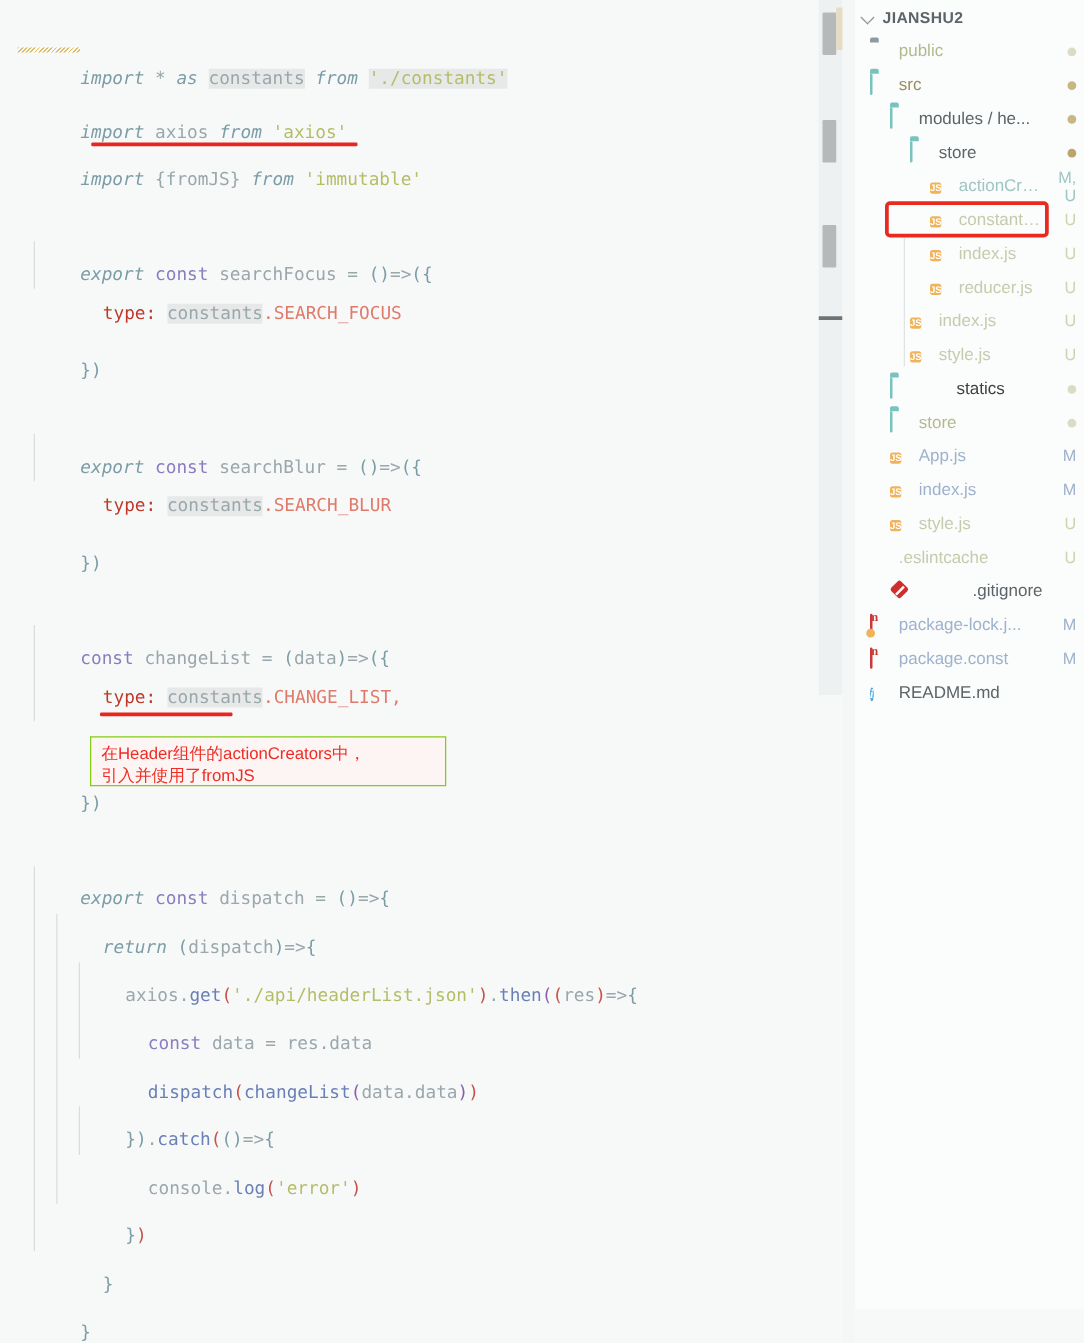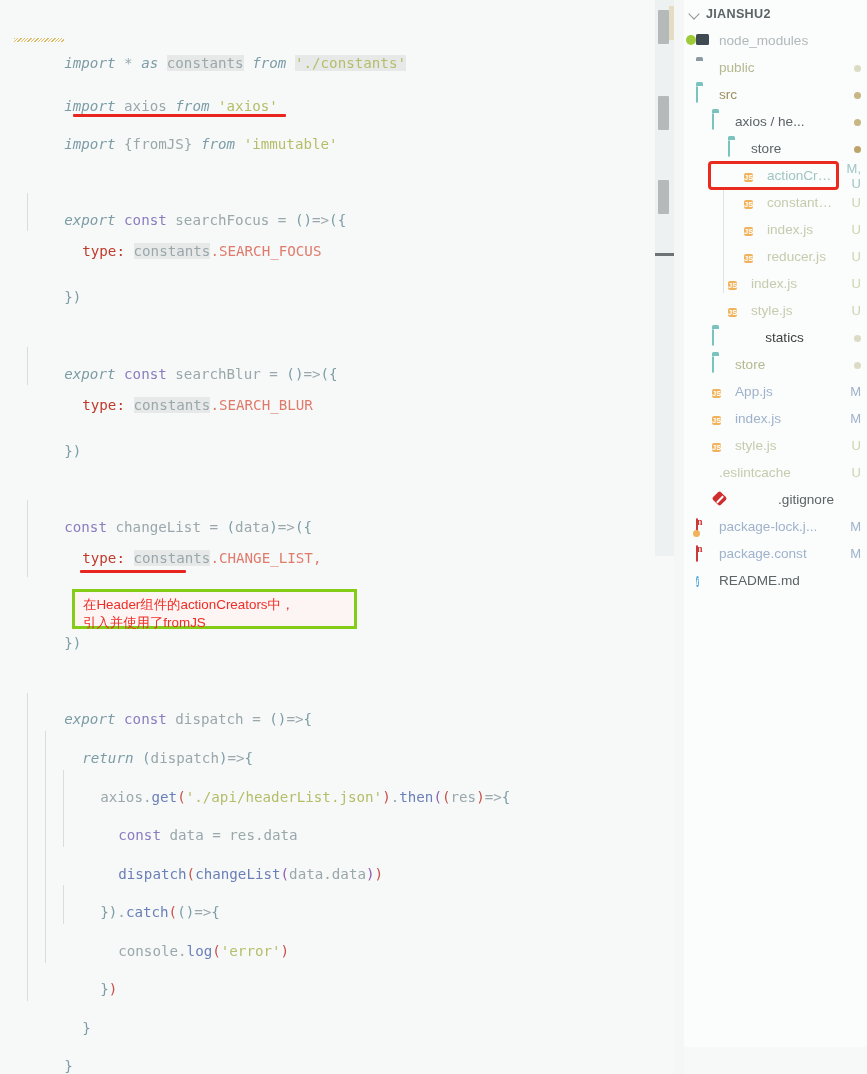--- a/index.html
+++ b/index.html
@@ -60,21 +60,21 @@
     opacity:.85;
   }
 
   
   .redline{
     position:absolute;height:3px;background:#e8251f;border-radius:1px;
   }
   
   .note{
     position:absolute;
-    border:3px solid #84cc16;
+    border:1px solid #84cc16;
     background:#fdf4f4;
     color:#ef2d24;
     font-family:"Liberation Sans",sans-serif;
     font-size:13.4px;
     line-height:17.5px;
     padding:4px 7px 5px 8px;
     white-space:pre-line;
     box-sizing:border-box;
   }
   
@@ -308,37 +308,32 @@
 
     <div class="tguide" style="left:39px;top:190px;height:103px;"></div>
 
     <div class="row" style="padding-left:5px;">
       <span class="chev"></span>
       <span class="nm rootlbl">JIANSHU2</span>
     </div>
 
     <div id="tree-rows">
         <div class="row" style="padding-left: 12px;">
-          <span class="ico"><span class="nm-ico"><span class="box"></span><span class="dot"></span></span></span>
-          <span class="nm" style="color: rgb(178, 185, 187);">node_modules</span>
-          <span class="st" style="color: transparent;"></span>
-        </div>
-        <div class="row" style="padding-left: 12px;">
           <span class="ico"><span class="f-ico f-grey"></span></span>
           <span class="nm" style="color: rgb(181, 185, 143);">public</span>
           <span class="st"><span class="dotbadge" style="background:#dcdcc5"></span></span>
         </div>
         <div class="row" style="padding-left: 12px;">
           <span class="ico"><span class="f-ico f-open"></span></span>
           <span class="nm" style="color: rgb(154, 143, 95);">src</span>
           <span class="st"><span class="dotbadge" style="background:#c8b683"></span></span>
         </div>
         <div class="row" style="padding-left: 28px;">
           <span class="ico"><span class="f-ico f-teal"></span></span>
-          <span class="nm" style="color: rgb(92, 100, 103);">axios / he...</span>
+          <span class="nm" style="color: rgb(92, 100, 103);">modules / he...</span>
           <span class="st"><span class="dotbadge" style="background:#c8b683"></span></span>
         </div>
         <div class="row" style="padding-left: 44px;">
           <span class="ico"><span class="f-ico f-teal"></span></span>
           <span class="nm" style="color: rgb(92, 100, 103);">store</span>
           <span class="st"><span class="dotbadge" style="background:#bda46a"></span></span>
         </div>
         <div class="row" style="padding-left: 60px;">
           <span class="ico"><span class="js-ico">JS</span></span>
           <span class="nm" style="color: rgb(159, 198, 195);">actionCre...</span>

